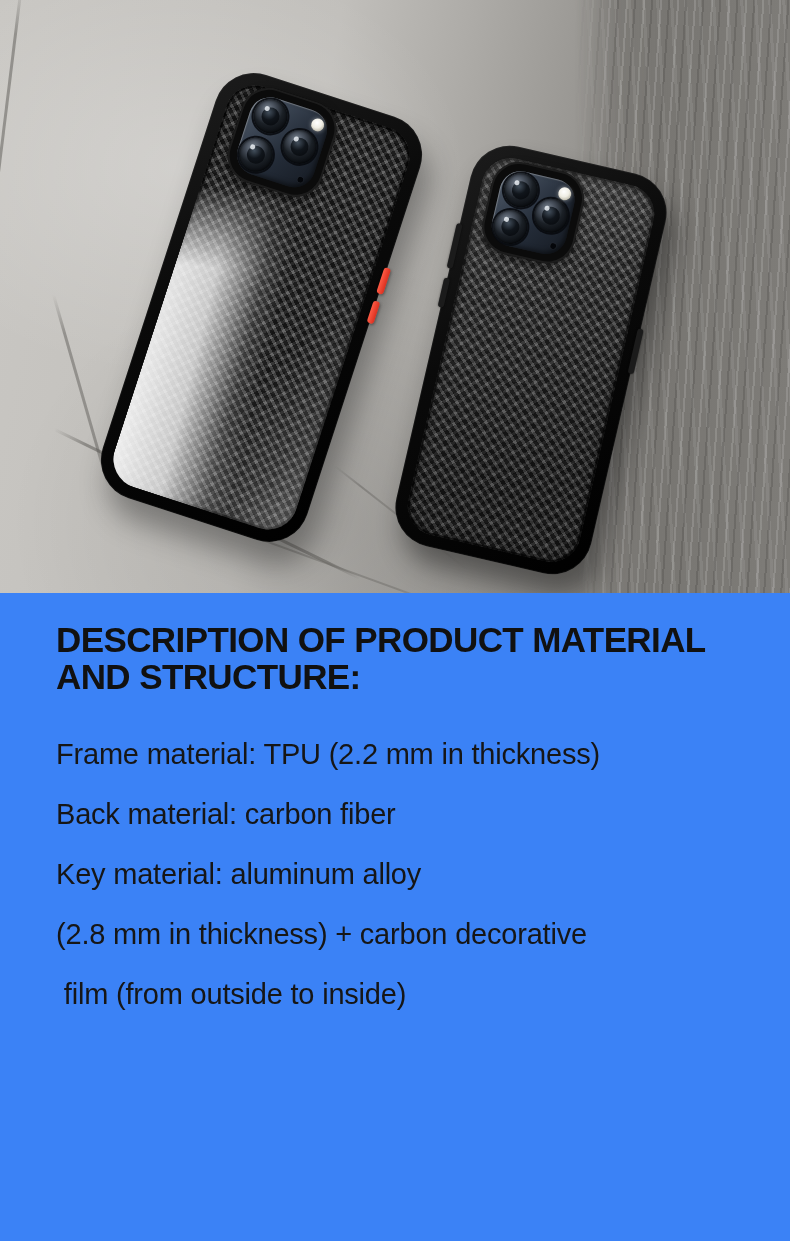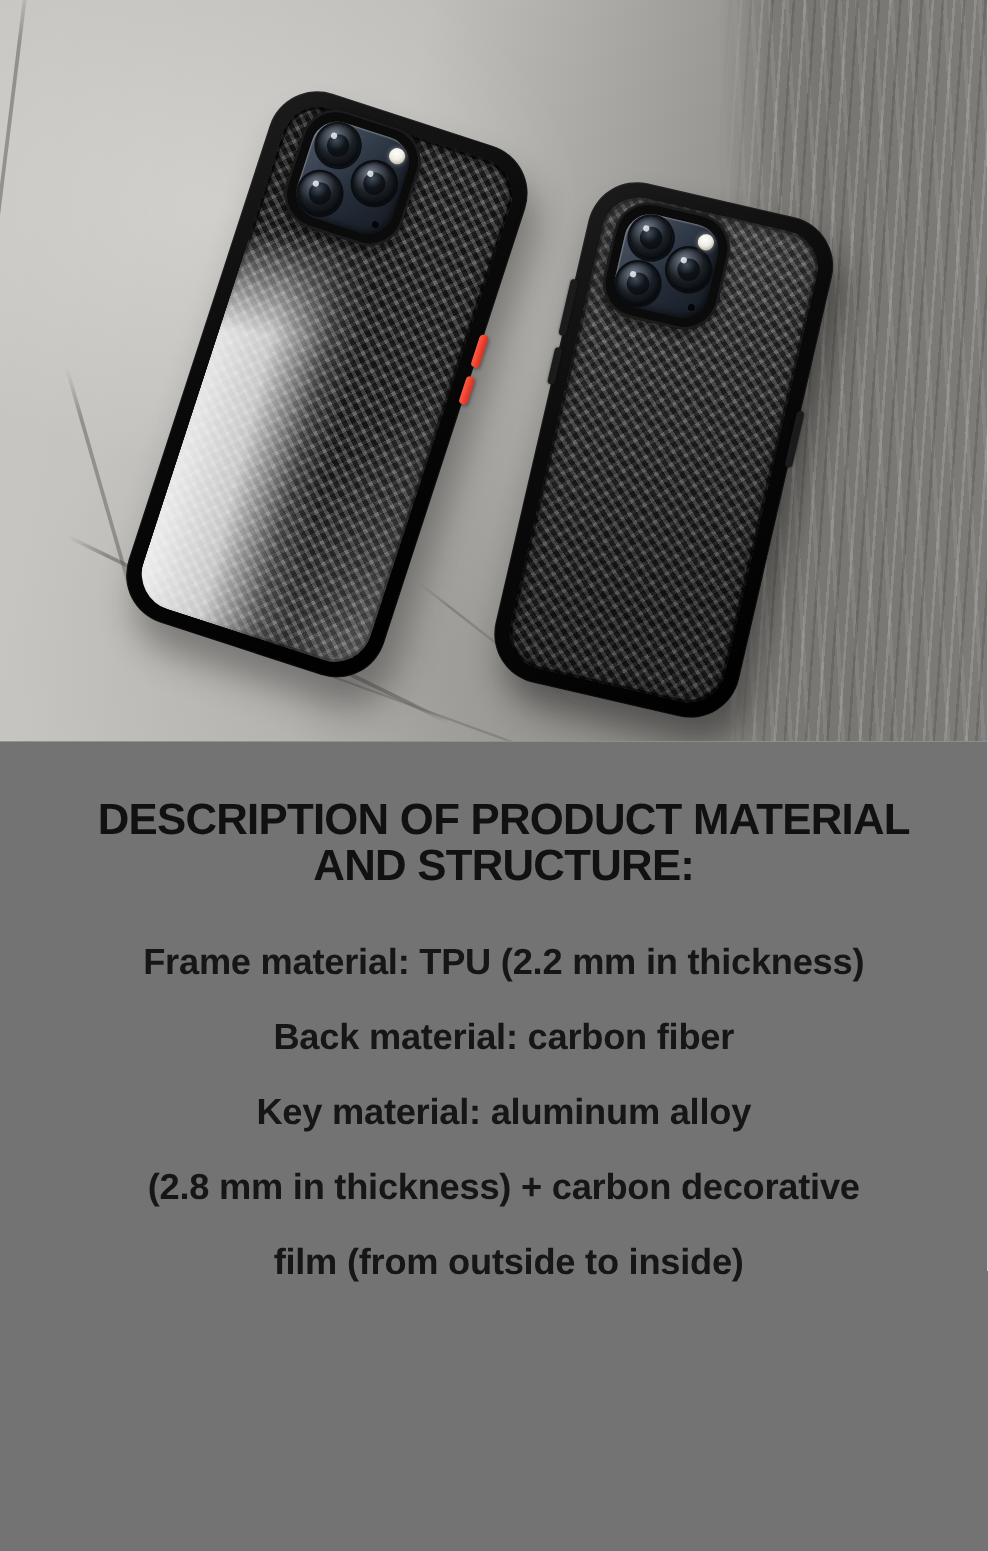--- a/index.html
+++ b/index.html
@@ -114,27 +114,27 @@
   .btn-red-1 { right: -4px; top: 146px; height: 27px; }
   .btn-red-2 { right: -4px; top: 181px; height: 23px; }
   .btn-dark { width: 6px; background: #1b1b1b; box-shadow: 0 0 2px rgba(0,0,0,.6); }
   .btn-dark-1 { left: -3px; top: 88px;  height: 46px; }
   .btn-dark-2 { left: -3px; top: 144px; height: 30px; }
   .btn-dark-3 { right: -3px; top: 150px; height: 46px; }
 
   
   .description {
     position: absolute; left: 0; top: 593px; width: 790px; height: 648px;
-    background: #737373; box-sizing: border-box; padding: 44px 40px 0 56px; text-align: center;
+    background: #3b82f6; box-sizing: border-box; padding: 28px 40px 0 56px;
   }
   .description h2 {
     margin: 0; color: #111111; font-size: 35px; font-weight: 700;
     line-height: 1.06; letter-spacing: -0.6px; white-space: pre-line;
   }
-  .desc-lines { margin-top: 29px; font-weight: bold; }
+  .desc-lines { margin-top: 29px; }
   .desc-lines p {
     margin: 0; color: #161616; font-size: 29px; line-height: 60px;
     letter-spacing: -0.2px; white-space: pre-wrap;
   }
 </style>
 </head>
 <body>
 
 <div class="page">
 

